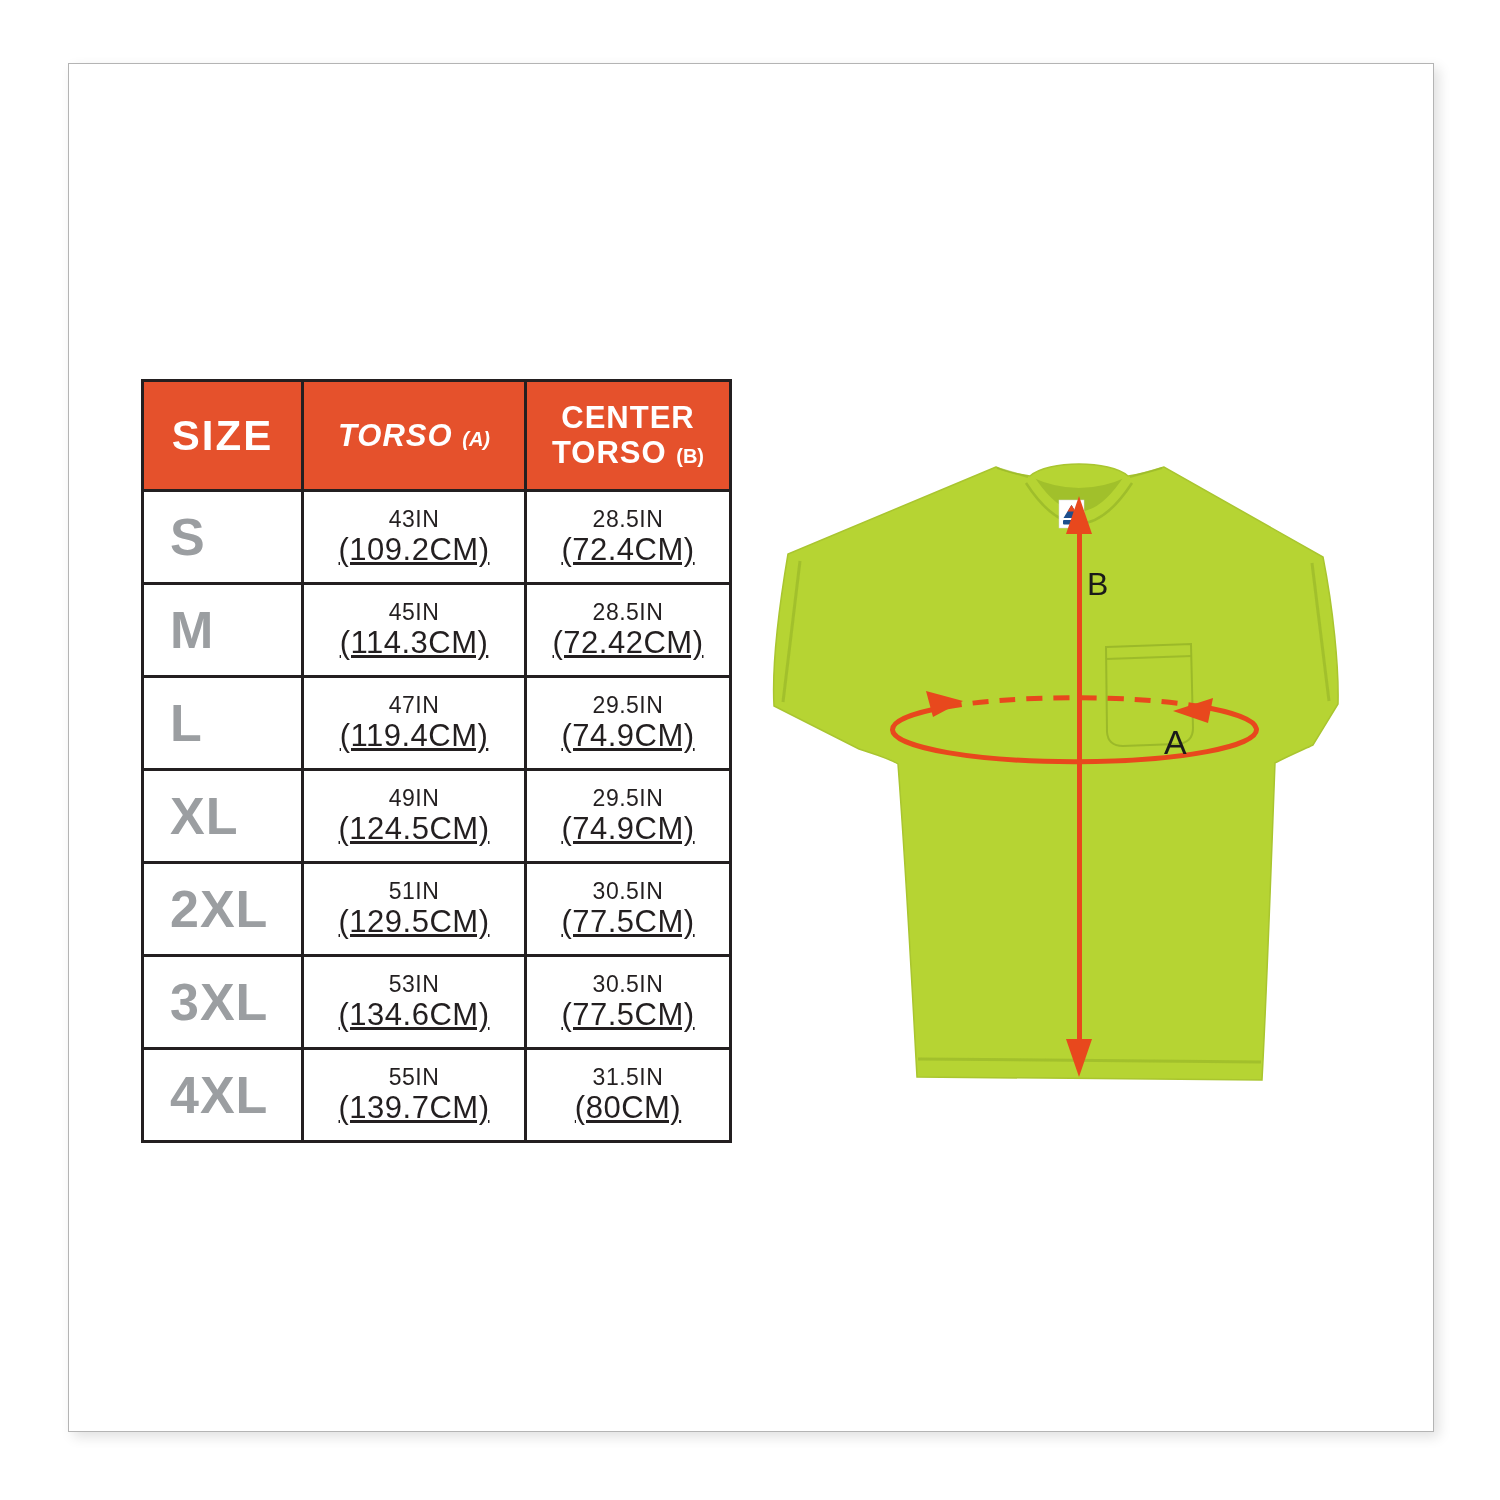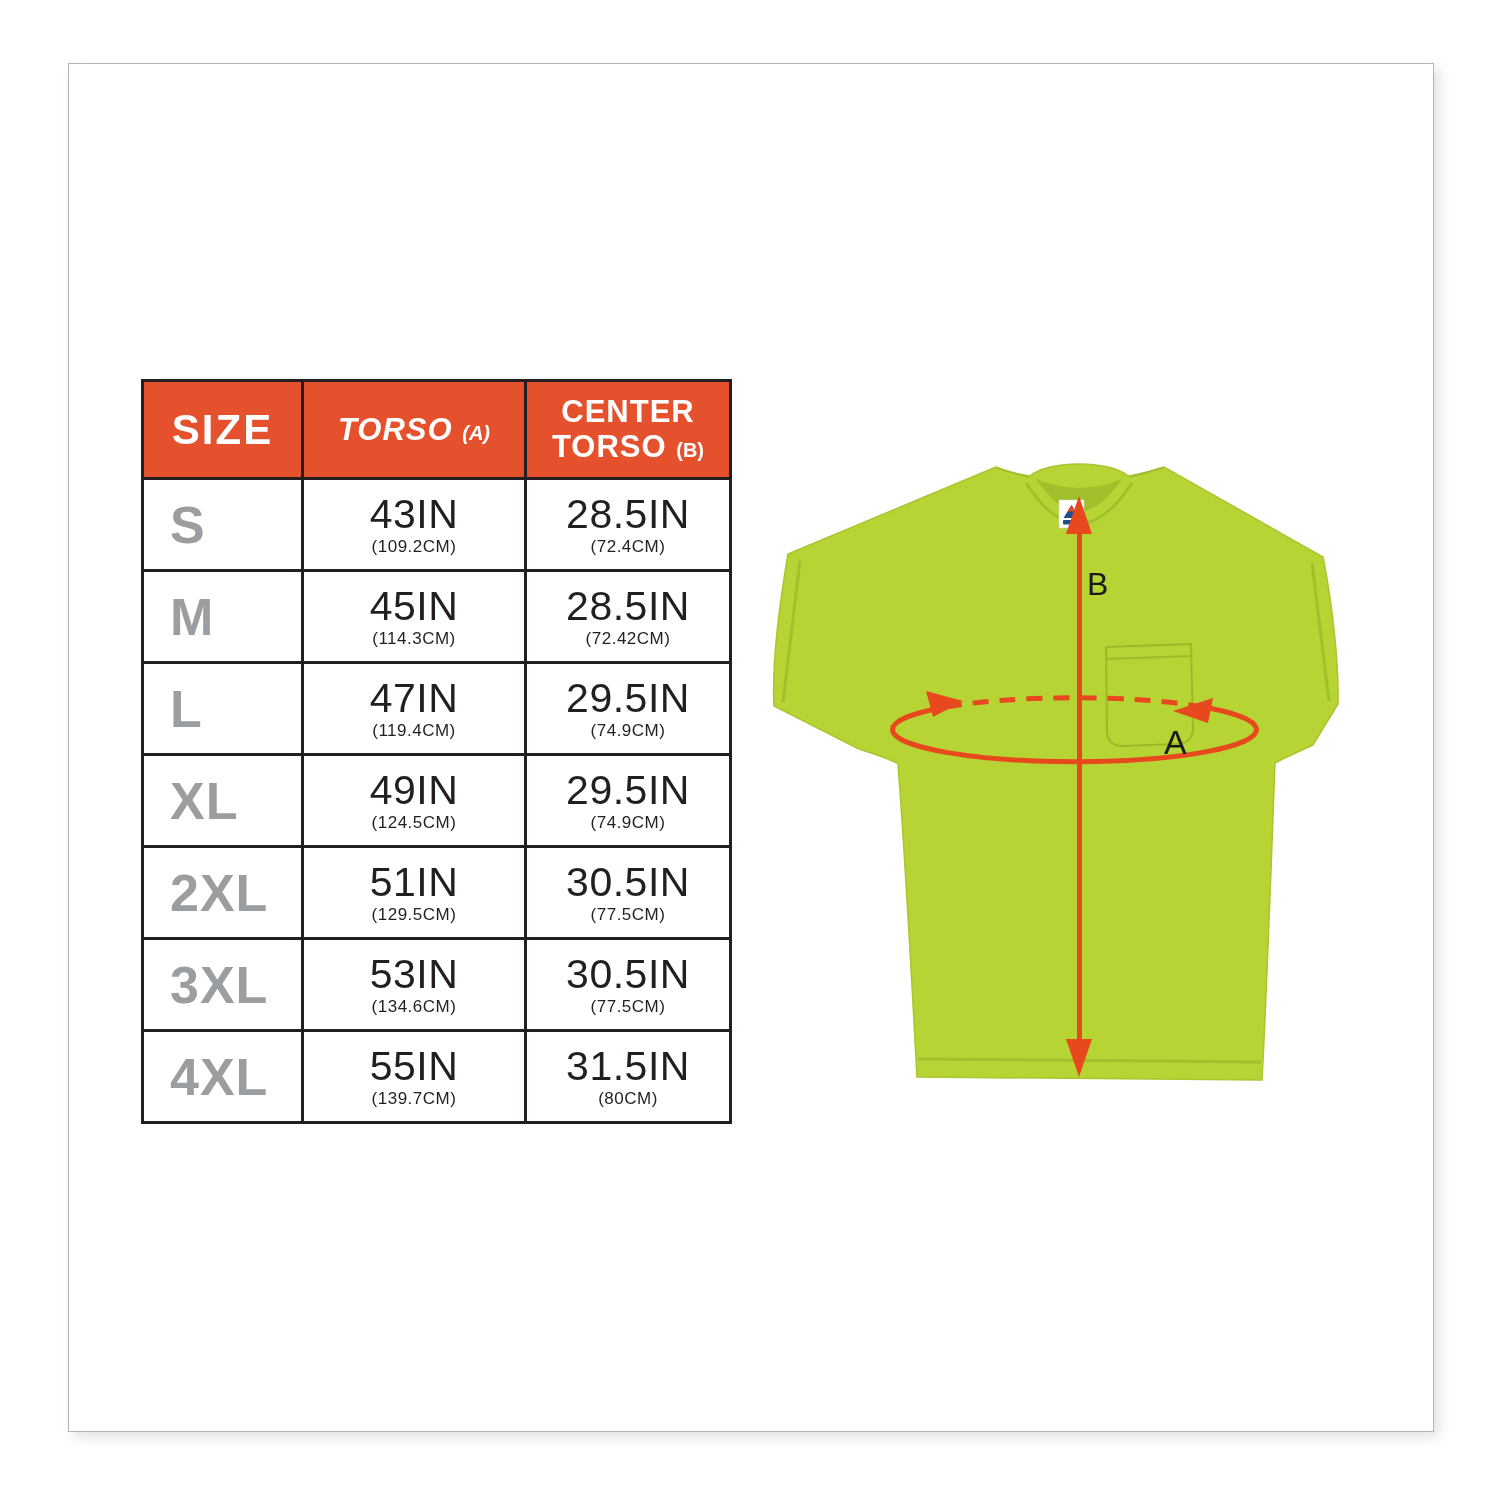--- a/index.html
+++ b/index.html
@@ -21,39 +21,39 @@
     position:absolute;left:68px;top:63px;width:1364px;height:1367px;
     background:#ffffff;border:1px solid #b4b4b4;
     box-shadow:5px 5px 12px rgba(0,0,0,0.12);
   }
   table.size-table{
     position:absolute;left:72px;top:315px;
     border-collapse:collapse;table-layout:fixed;
   }
   .size-table th,.size-table td{
     border:3px solid var(--table-border,#231f20);
-    padding:9px;margin:0;background:#fff;
+    padding:15px;margin:0;background:#fff;
   }
   .size-table thead th{
     background:var(--header-orange,#e5512c);
     color:#ffffff;font-weight:bold;height:77px;text-align:center;
     vertical-align:middle;
   }
   th.h-size{font-size:42px;letter-spacing:2px;}
   th.h-torso{font-size:31px;letter-spacing:1px;font-style:italic;}
   th.h-back{font-size:31px;letter-spacing:1px;line-height:1.1;}
   .size-table thead small{font-size:20px;font-weight:bold;letter-spacing:0;}
   .size-table tbody tr{height:92px;}
   td.size-cell{
     font-size:52px;font-weight:bold;color:var(--size-text-gray,#9b9ea1);
     padding-left:26px;text-align:left;vertical-align:middle;letter-spacing:1px;
   }
   td.measure-cell{text-align:center;vertical-align:middle;color:var(--cell-text,#231f20);}
-  td.measure-cell .in{font-size:41px;line-height:1.12;letter-spacing:0.5px;}
-  td.measure-cell .cm{font-size:17px;line-height:1.1;letter-spacing:0.5px;}
+  td.measure-cell .in{font-size:23px;line-height:1.12;letter-spacing:0.5px;}
+  td.measure-cell .cm{font-size:31px;line-height:1.1;letter-spacing:0.5px;text-decoration:underline;}
   svg.shirt-diagram{position:absolute;left:672px;top:367px;}
   .diagram-label{
     font-family:"Liberation Sans", sans-serif;
     fill:#1a1a1a;
   }
 </style>
 </head>
 <body>
 
 <div class="card">

